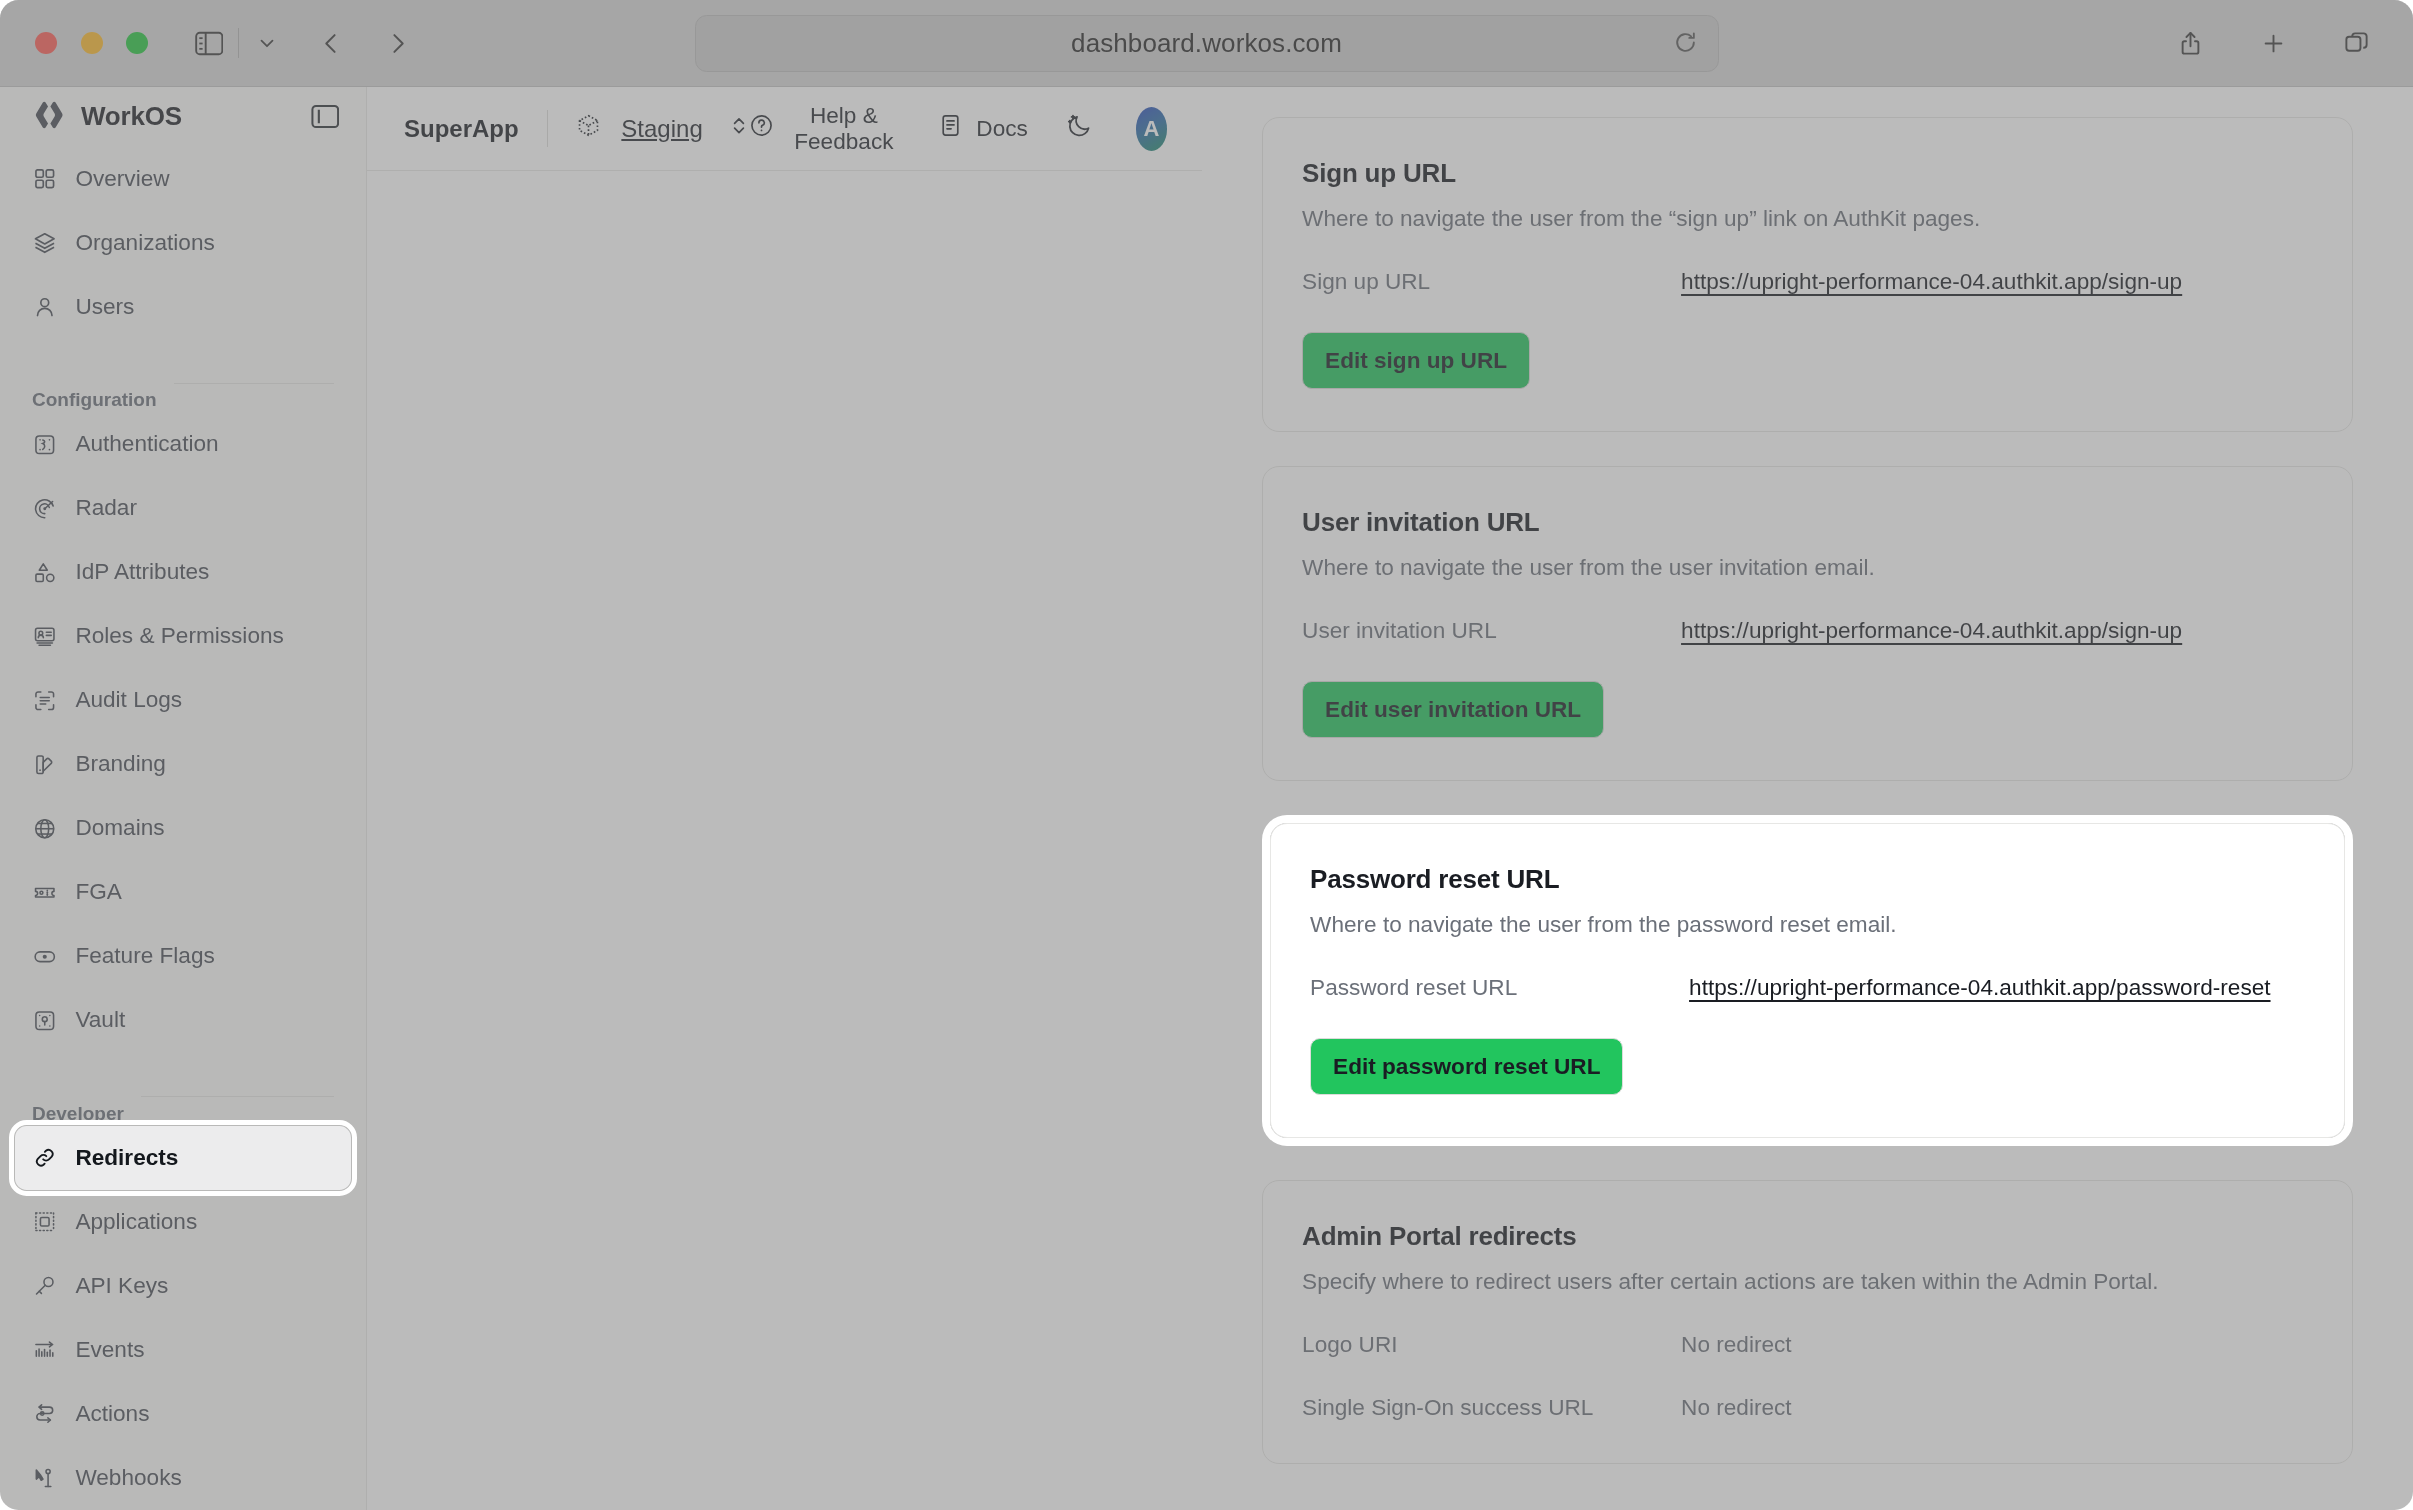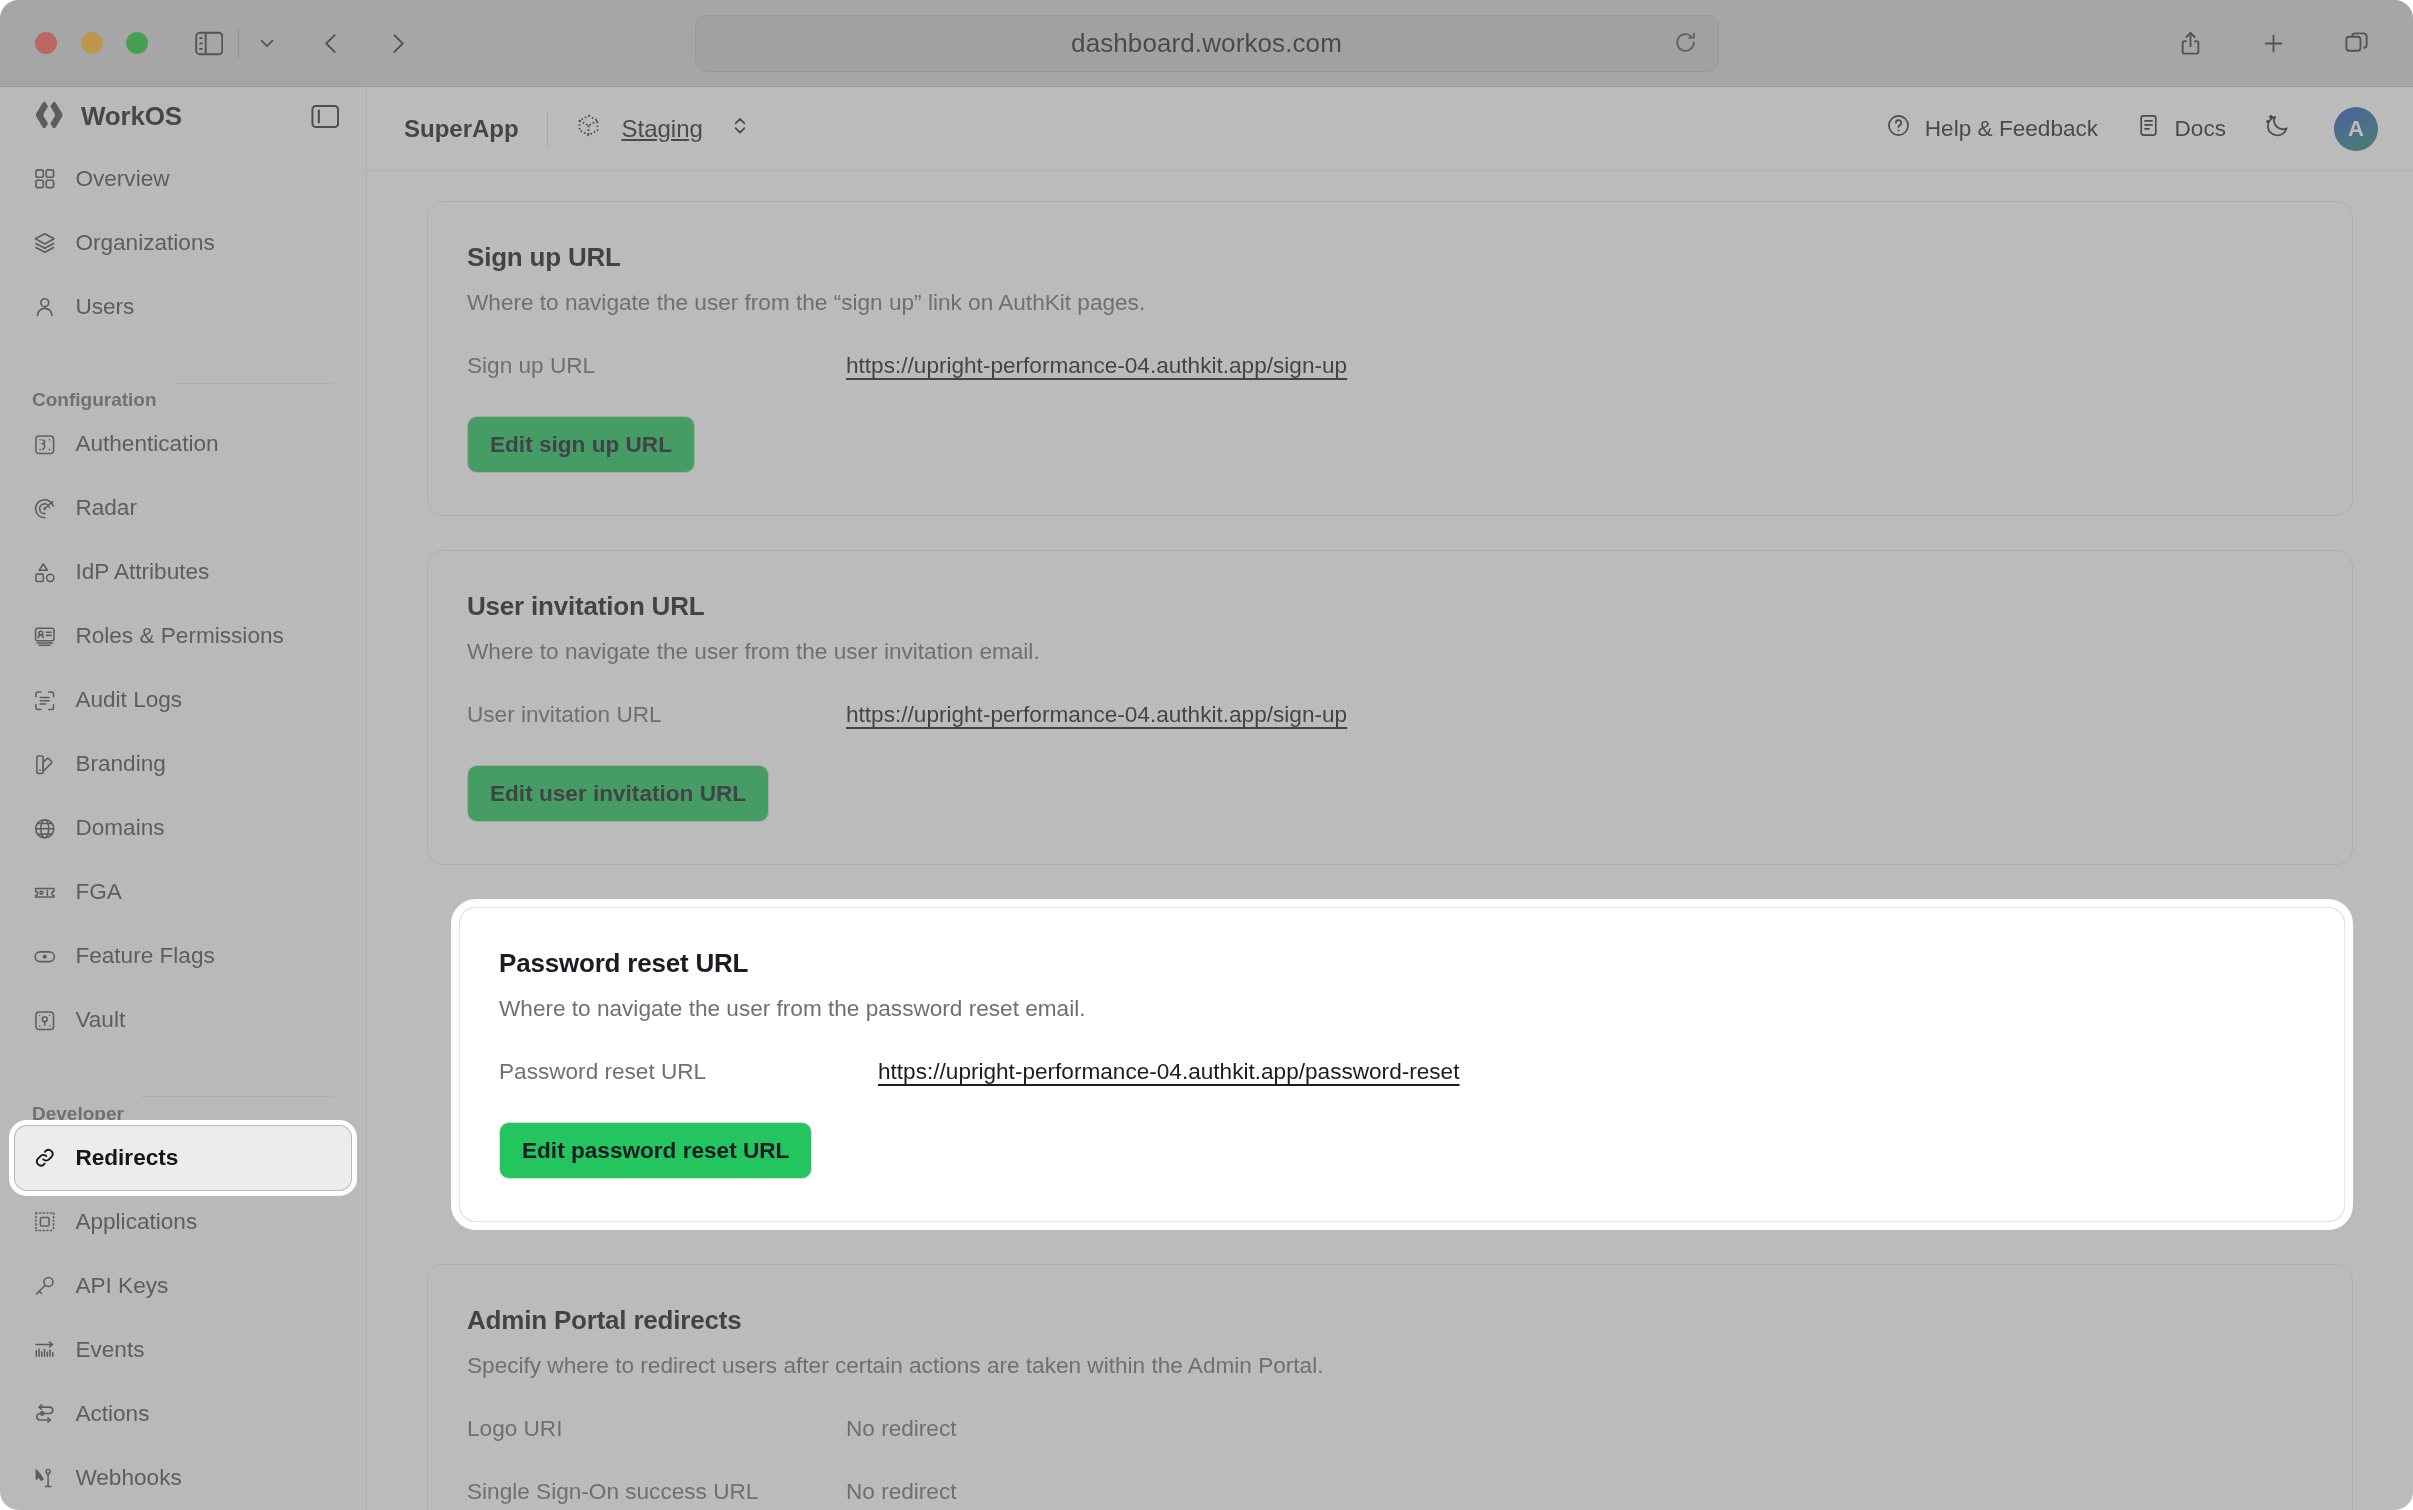--- a/index.html
+++ b/index.html
@@ -106,21 +106,21 @@
   }
   .nav-section {
     display: flex; align-items: center; gap: 17px;
     padding: 0 17px; margin-top: 22px; margin-bottom: 6.7px;
     height: 45px;
   }
   .nav-section-label { font-size: 19px; font-weight: 700; color: #6c727c; white-space: nowrap; margin-top: 34px; }
   .nav-section-rule { flex: 1; height: 0.8px; background: #e6e6e4; }
 
   
-  .main { flex: 1; height: 100%; display: flex; flex-direction: column; background: #ffffff; }
+  .main { flex: 1; height: 100%; display: flex; flex-direction: row; background: #ffffff; }
   .topbar {
     height: 84px;
     border-bottom: 0.8px solid #e9e9e7;
     display: flex; align-items: center;
     padding: 0 35px 0 37px;
     flex: 0 0 84px;
   }
   .crumb-app { font-size: 24px; font-weight: 700; color: #1d2026; }
   .crumb-sep { width: 0.8px; height: 37px; background: #dededc; margin: 0 28.5px; }
   .env-picker { display: flex; align-items: center; gap: 20px; color: #272b31; font-size: 24px; text-decoration: underline; }
@@ -163,21 +163,20 @@
     font-size: 22.6px; font-weight: 700; color: #1a1d23;
   }
 
   
   .spotlight {
     position: relative;
     border: 8.4px solid #ffffff;
     border-radius: 25px;
     z-index: 30;
     flex: 0 0 auto;
-    margin-left: 24px;
   }
   .spotlight .card { border-radius: 17px; }
 
   
   .dim {
     position: absolute; inset: 0;
     background: rgba(110,110,110,0.47);
     z-index: 20;
     pointer-events: none;
     border-radius: 18.4px;

